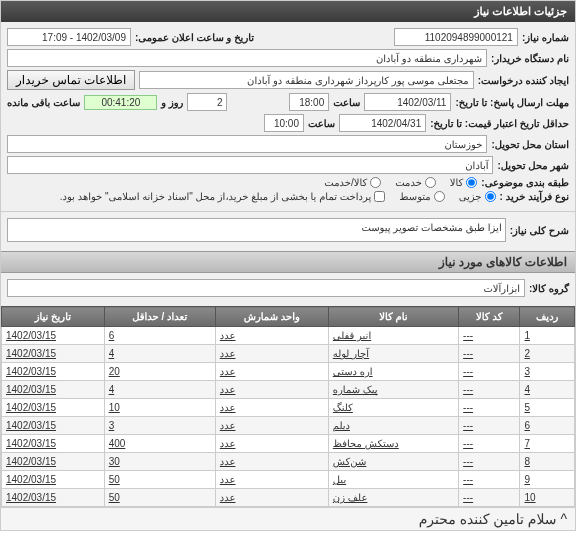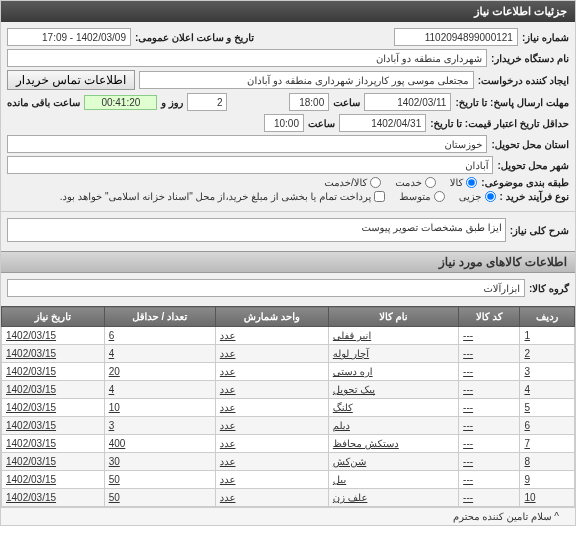--- a/index.html
+++ b/index.html
@@ -101,22 +101,22 @@
   padding: 3px 4px;
   border: 1px solid #ccc;
   background: #fff;
   text-align: left;
   text-decoration: underline;
 }
 tr:nth-child(even) td { background: #f5f5f5; }
 .chat-bar {
   background: #f5f5f5;
   border-top: 1px solid #ccc;
-  padding: 3px 16px;
-  font-size: 10px;
+  padding: 3px 8px;
+  font-size: 14px;
 }
 .timer {
   background: #dfffd0;
   border: 1px solid #8c8;
   padding: 1px 16px;
   font-size: 10px;
 }
 </style>
 </head>
 <body>
@@ -258,21 +258,21 @@
           <td>3</td>
           <td>---</td>
           <td>اره دستی</td>
           <td>عدد</td>
           <td>20</td>
           <td>1402/03/15</td>
         </tr>
         <tr>
           <td>4</td>
           <td>---</td>
-          <td>پیک تحویل</td>
+          <td>پیک شماره</td>
           <td>عدد</td>
           <td>4</td>
           <td>1402/03/15</td>
         </tr>
         <tr>
           <td>5</td>
           <td>---</td>
           <td>کلنگ</td>
           <td>عدد</td>
           <td>10</td>

